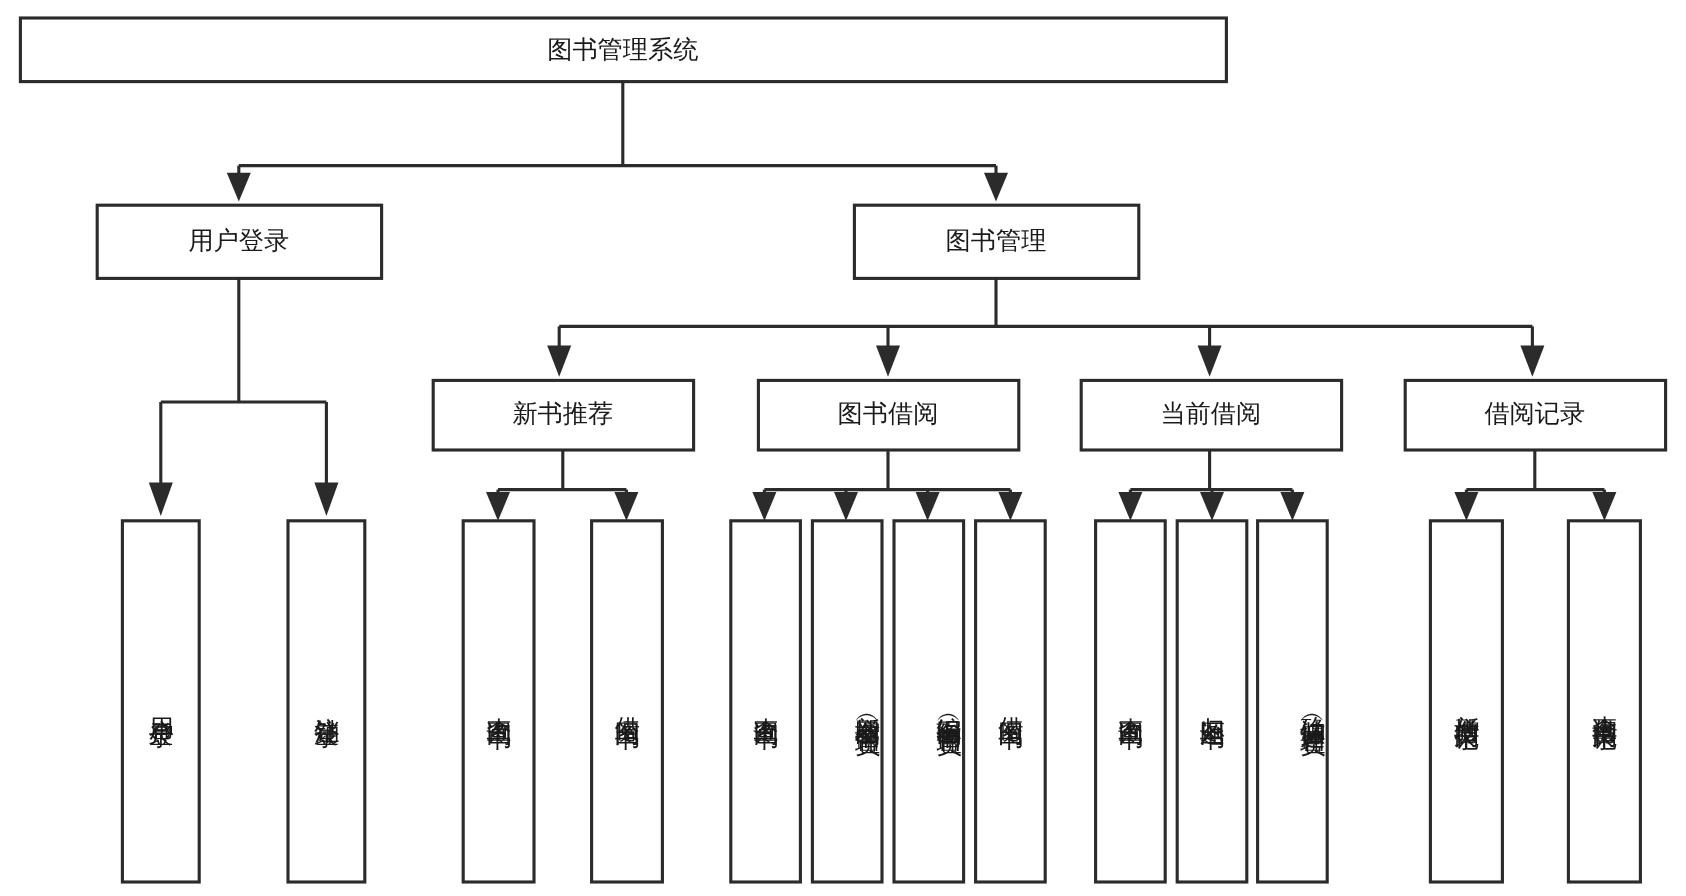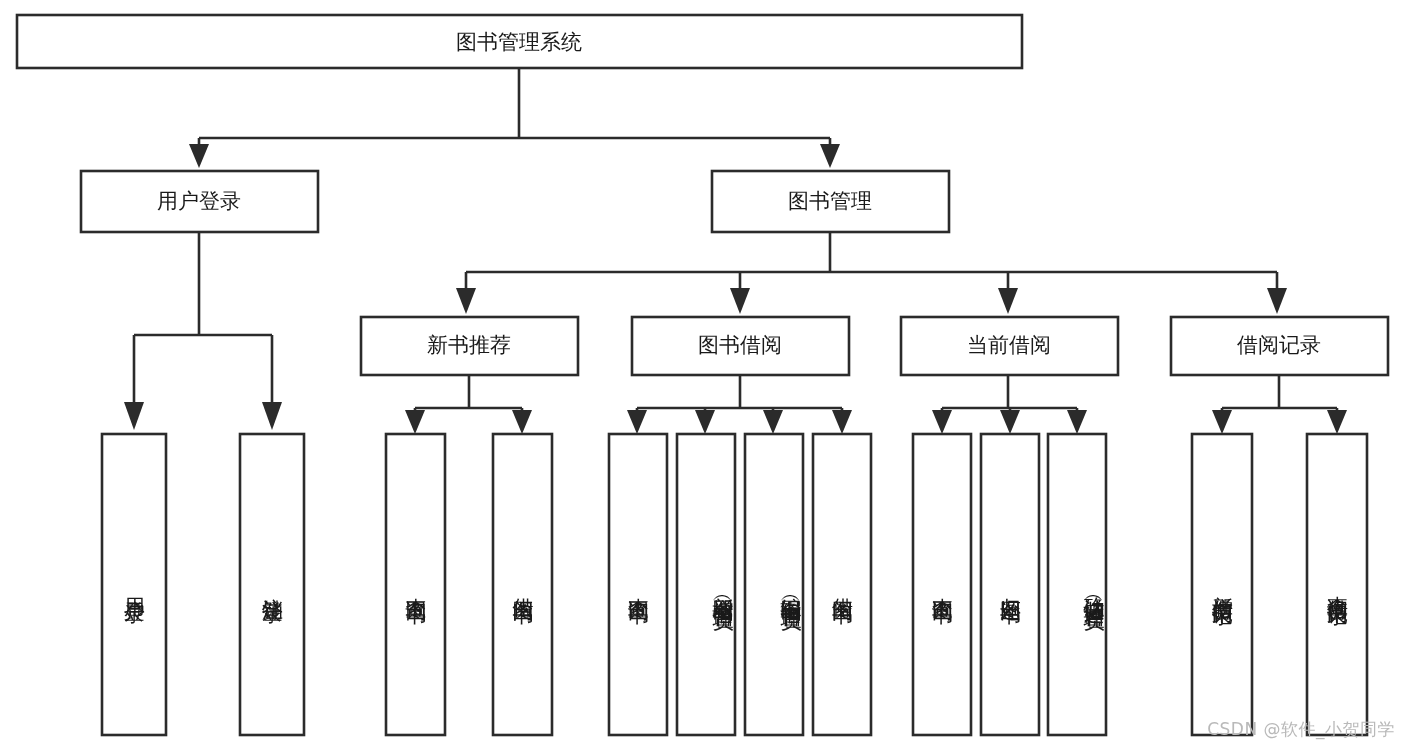--- a/index.html
+++ b/index.html
@@ -226,15 +226,14 @@
   <div class="node-label-v" style="left:745px; top:434px; width:58px; height:301px; align-items:flex-start; padding-top:8px; box-sizing:border-box;">编辑图书（管理员）</div>
   <div class="node-label-v" style="left:813px; top:434px; width:58px; height:301px;">借阅图书</div>
 
   <div class="node-label-v" style="left:913px; top:434px; width:58px; height:301px;">查询图书</div>
   <div class="node-label-v" style="left:981px; top:434px; width:58px; height:301px;">归还图书</div>
   <div class="node-label-v" style="left:1048px; top:434px; width:58px; height:301px; align-items:flex-start; padding-top:8px; box-sizing:border-box;">确认归还（管理员）</div>
 
   <div class="node-label-v" style="left:1192px; top:434px; width:60px; height:301px;">新增借阅记录</div>
   <div class="node-label-v" style="left:1307px; top:434px; width:60px; height:301px;">查询借阅记录</div>
 
-  <div class="watermark">CSDN @软件_小贺同学</div>
 
 </div>
 
 </body></html>

